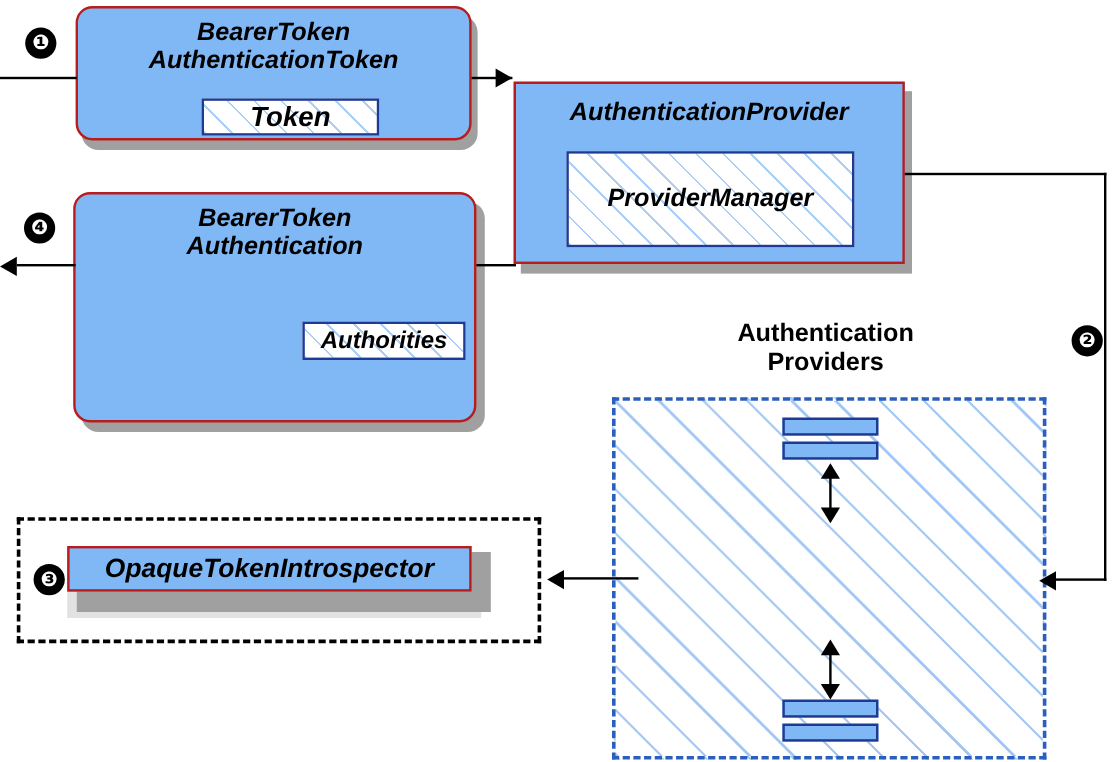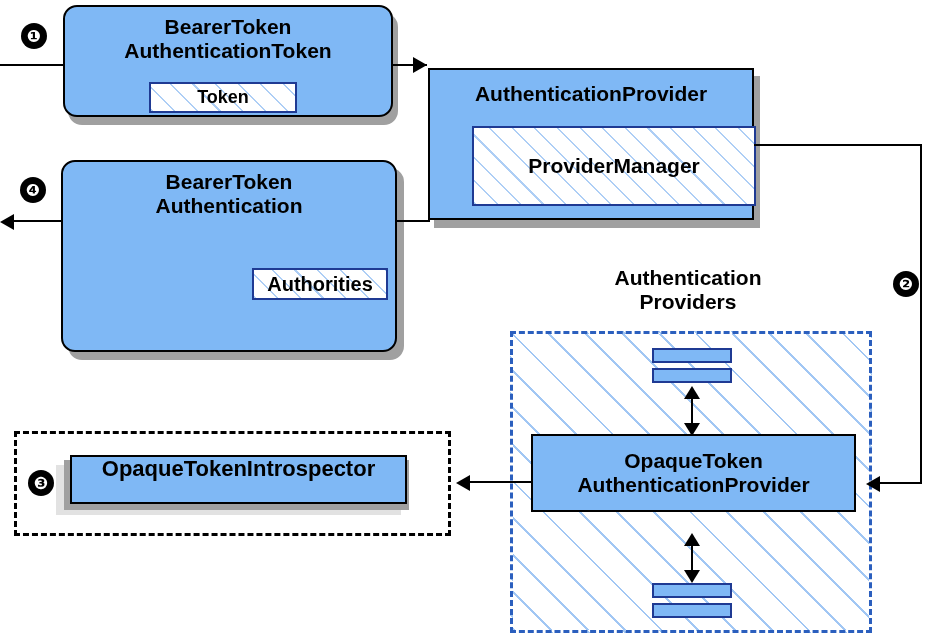--- a/index.html
+++ b/index.html
@@ -15,28 +15,29 @@
     width: 932px;
     height: 635px;
     background: #ffffff;
     overflow: hidden;
   }
   .abs { position: absolute; }
 
   
   .blue-box {
     background: #7fb8f5;
-    border: 2px solid #000000;
+    border: 2px solid #b91c1c;
     box-sizing: border-box;
     display: flex;
     flex-direction: column;
     align-items: center;
     color: #000;
     font-weight: bold;
     z-index: 5;
+    font-style: italic;
   }
   .shadow {
     position: absolute;
     background: #a0a0a0;
     z-index: 1;
   }
   .shadow2 {
     position: absolute;
     background: #e2e2e2;
     z-index: 0;
@@ -160,30 +161,30 @@
 <div id="canvas">
 
   <div class="abs hline" style="left:0px; top:64px; width:64px;"></div>
 
   <div class="abs marker" style="left:21px; top:23px;">❶</div>
 
   <div class="shadow rounded-shadow" style="left:68px; top:13px; width:330px; height:112px;"></div>
   <div class="abs blue-box rounded" style="left:63px; top:5px; width:330px; height:112px;">
     <div class="box-title" style="font-size:21px; margin-top:8px;">BearerToken
 AuthenticationToken</div>
-    <div class="hatch-white" style="position:absolute; left:84px; top:75px; width:148px; height:31px; font-size:18px;">Token</div>
+    <div class="hatch-white" style="position:absolute; left:103px; top:75px; width:148px; height:31px; font-size:23px;">Token</div>
   </div>
 
   <div class="abs hline" style="left:393px; top:64px; width:34px;"></div>
   <div class="arrow-right" style="left:413px; top:57px;"></div>
 
   <div class="shadow" style="left:434px; top:76px; width:326px; height:152px;"></div>
   <div class="abs blue-box" style="left:428px; top:68px; width:326px; height:152px;">
     <div class="box-title" style="font-size:21px; margin-top:12px;">AuthenticationProvider</div>
-    <div class="hatch-white" style="position:absolute; left:42px; top:56px; width:284px; height:80px; font-size:21px;">ProviderManager</div>
+    <div class="hatch-white" style="position:absolute; left:42px; top:56px; width:240px; height:80px; font-size:21px;">ProviderManager</div>
   </div>
 
   <div class="abs hline" style="left:754px; top:144px; width:168px;"></div>
   <div class="abs vline" style="left:920px; top:144px; height:340px;"></div>
   <div class="abs hline" style="left:880px; top:482px; width:42px;"></div>
   <div class="arrow-left" style="left:866px; top:476px;"></div>
 
   <div class="abs marker" style="left:893px; top:271px;">❷</div>
 
   <div class="shadow rounded-shadow" style="left:68px; top:168px; width:336px; height:192px;"></div>
@@ -206,38 +207,34 @@
   <div class="abs dashed-blue-hatch" style="left:510px; top:331px; width:362px; height:302px;"></div>
 
   <div class="abs mini-bar" style="left:652px; top:348px; width:80px; height:15px;"></div>
   <div class="abs mini-bar" style="left:652px; top:368px; width:80px; height:15px;"></div>
 
   <div class="abs vline" style="left:691px; top:394px; height:32px;"></div>
   <div class="arrow-up" style="left:684px; top:386px;"></div>
   <div class="arrow-down" style="left:684px; top:423px;"></div>
 
   <div class="shadow" style="left:538px; top:444px; width:325px; height:78px;"></div>
-  <div class="abs blue-box" style="left:531px; top:434px; width:325px; height:78px; justify-content:center;">
-    <div class="box-title" style="font-size:21px;">OpaqueToken
-AuthenticationProvider</div>
-  </div>
 
   <div class="abs vline" style="left:691px; top:541px; height:32px;"></div>
   <div class="arrow-up" style="left:684px; top:533px;"></div>
   <div class="arrow-down" style="left:684px; top:570px;"></div>
 
   <div class="abs mini-bar" style="left:652px; top:583px; width:80px; height:15px;"></div>
   <div class="abs mini-bar" style="left:652px; top:603px; width:80px; height:15px;"></div>
 
   <div class="abs hline" style="left:470px; top:481px; width:62px;"></div>
   <div class="arrow-left" style="left:456px; top:475px;"></div>
 
   <div class="abs dashed-black" style="left:14px; top:431px; width:437px; height:105px;"></div>
 
   <div class="abs marker" style="left:28px; top:470px;">❸</div>
 
   <div class="shadow2" style="left:56px; top:465px; width:345px; height:50px;"></div>
   <div class="shadow" style="left:64px; top:460px; width:345px; height:50px;"></div>
-  <div class="abs blue-box" style="left:70px; top:455px; width:337px; height:49px; ">
+  <div class="abs blue-box" style="left:56px; top:455px; width:337px; height:38px; justify-content:center;">
     <div class="box-title" style="font-size:22px;">OpaqueTokenIntrospector</div>
   </div>
 
 </div>
 
 </body></html>

